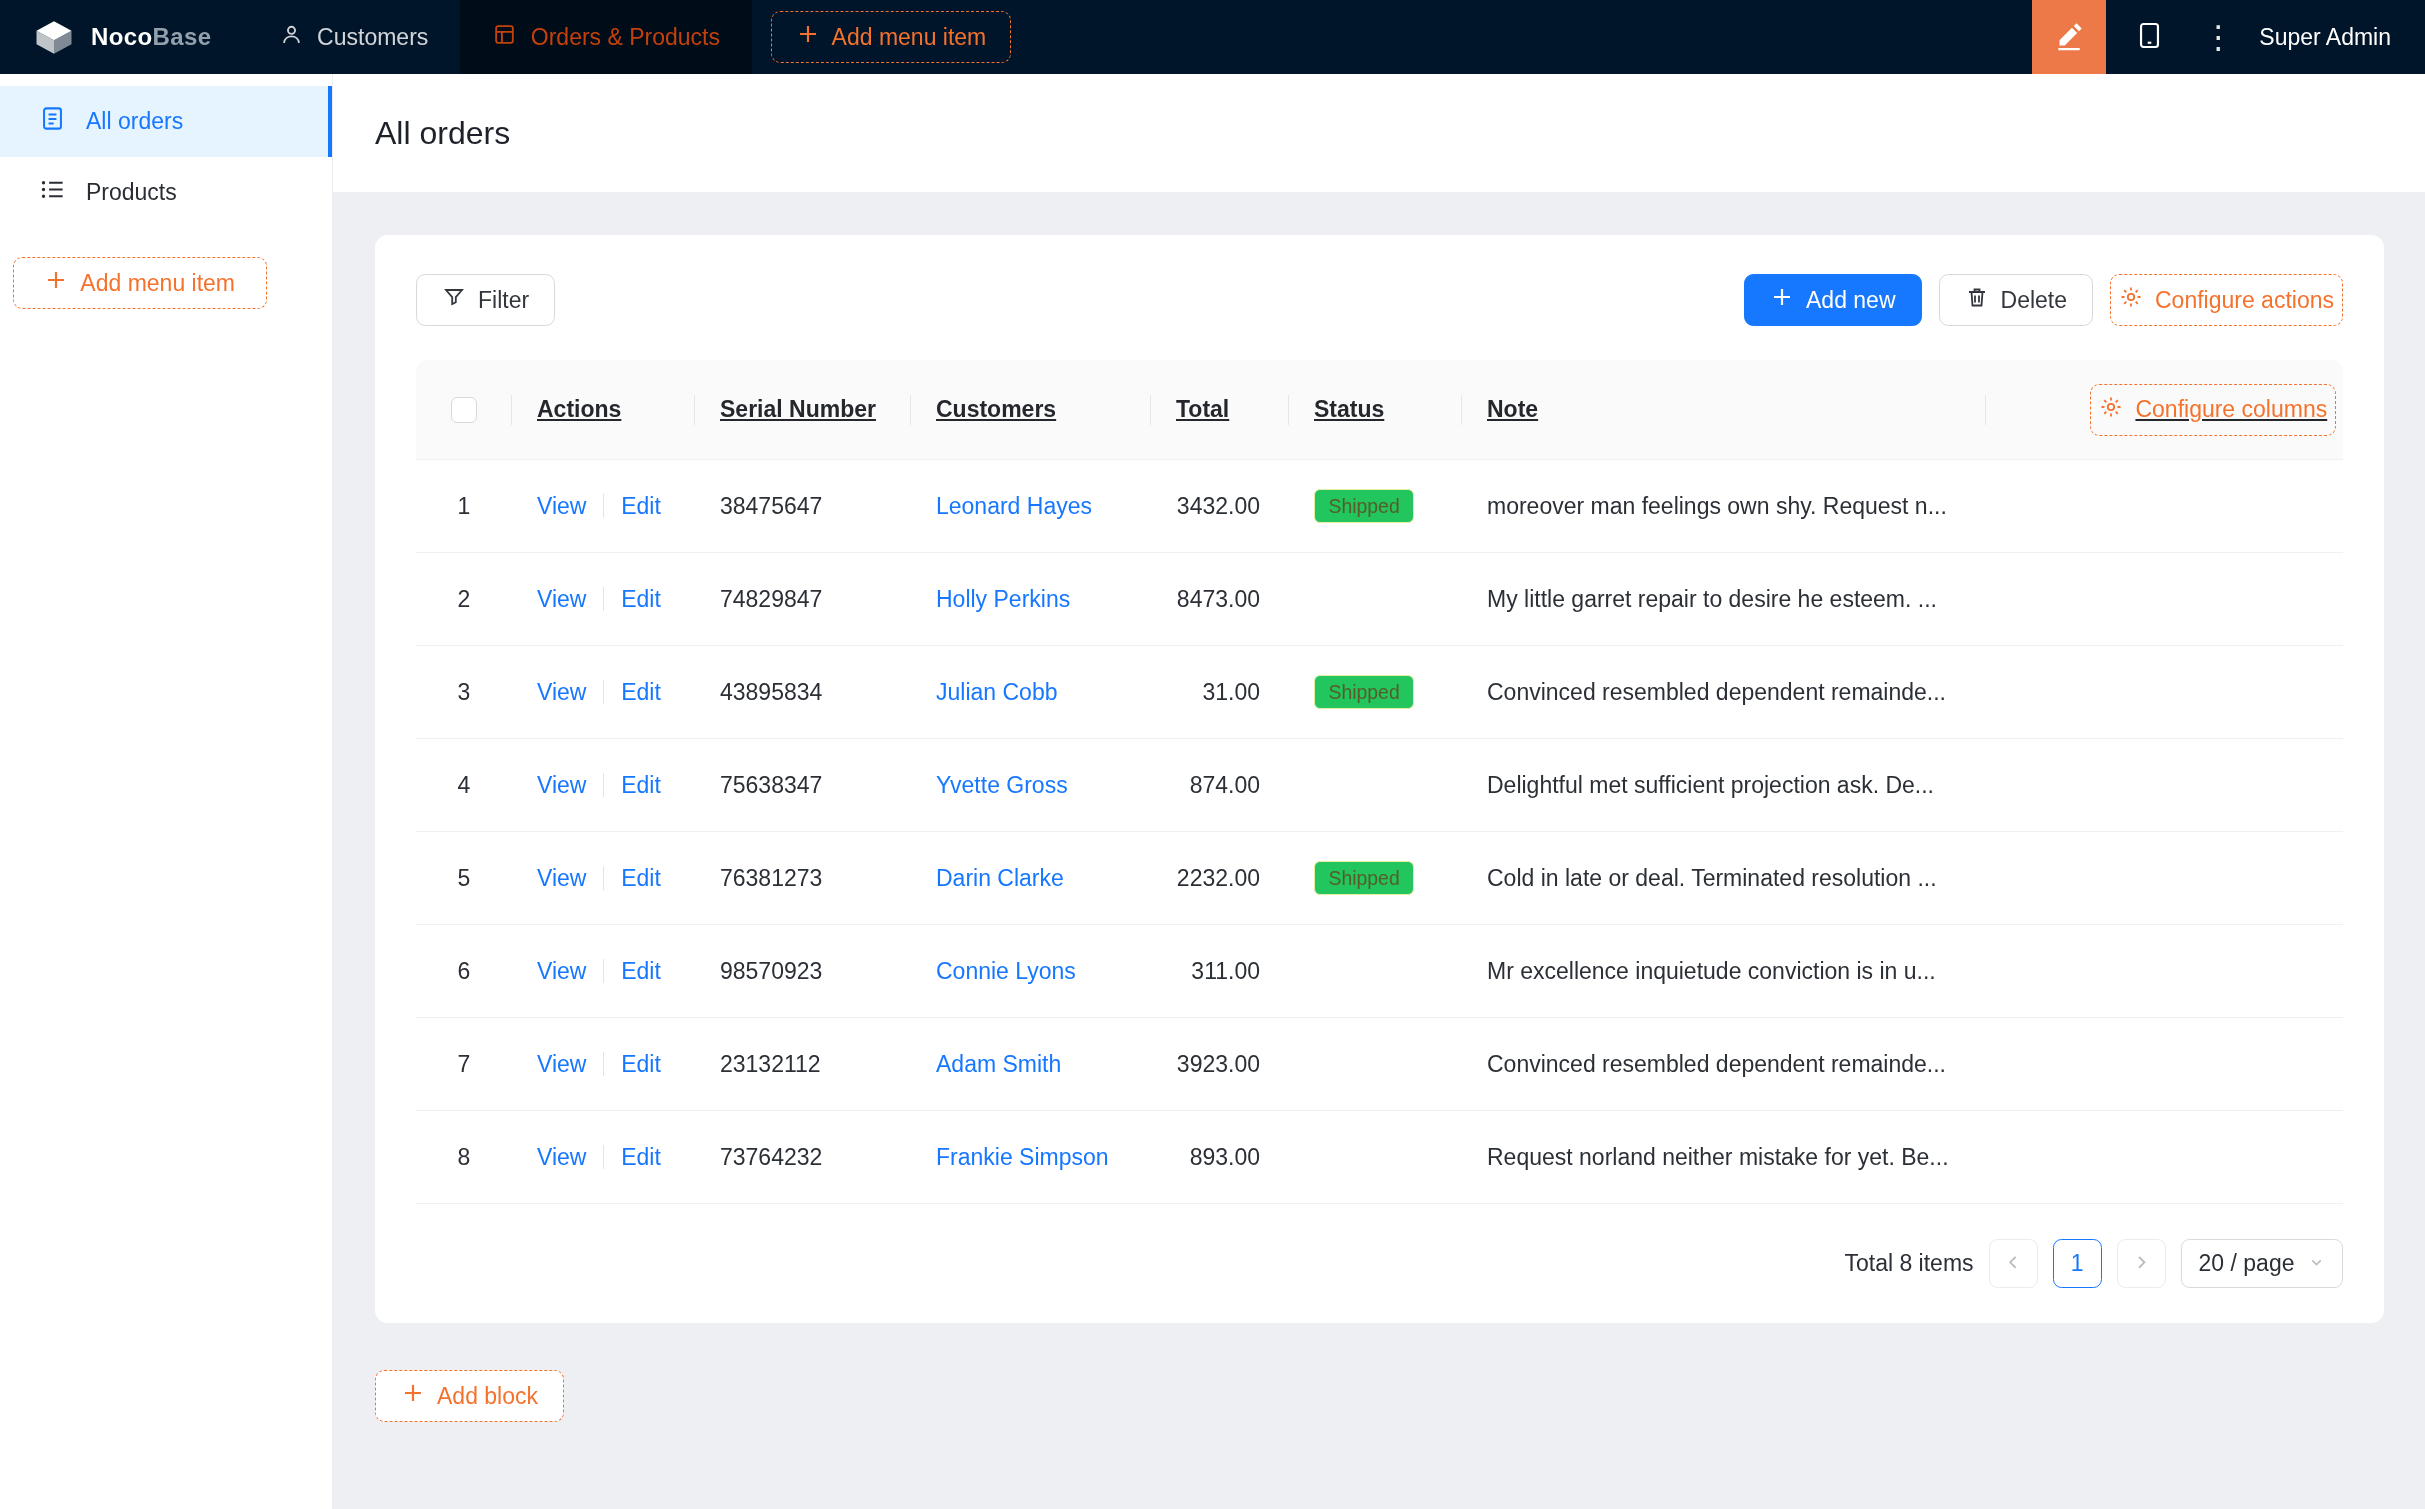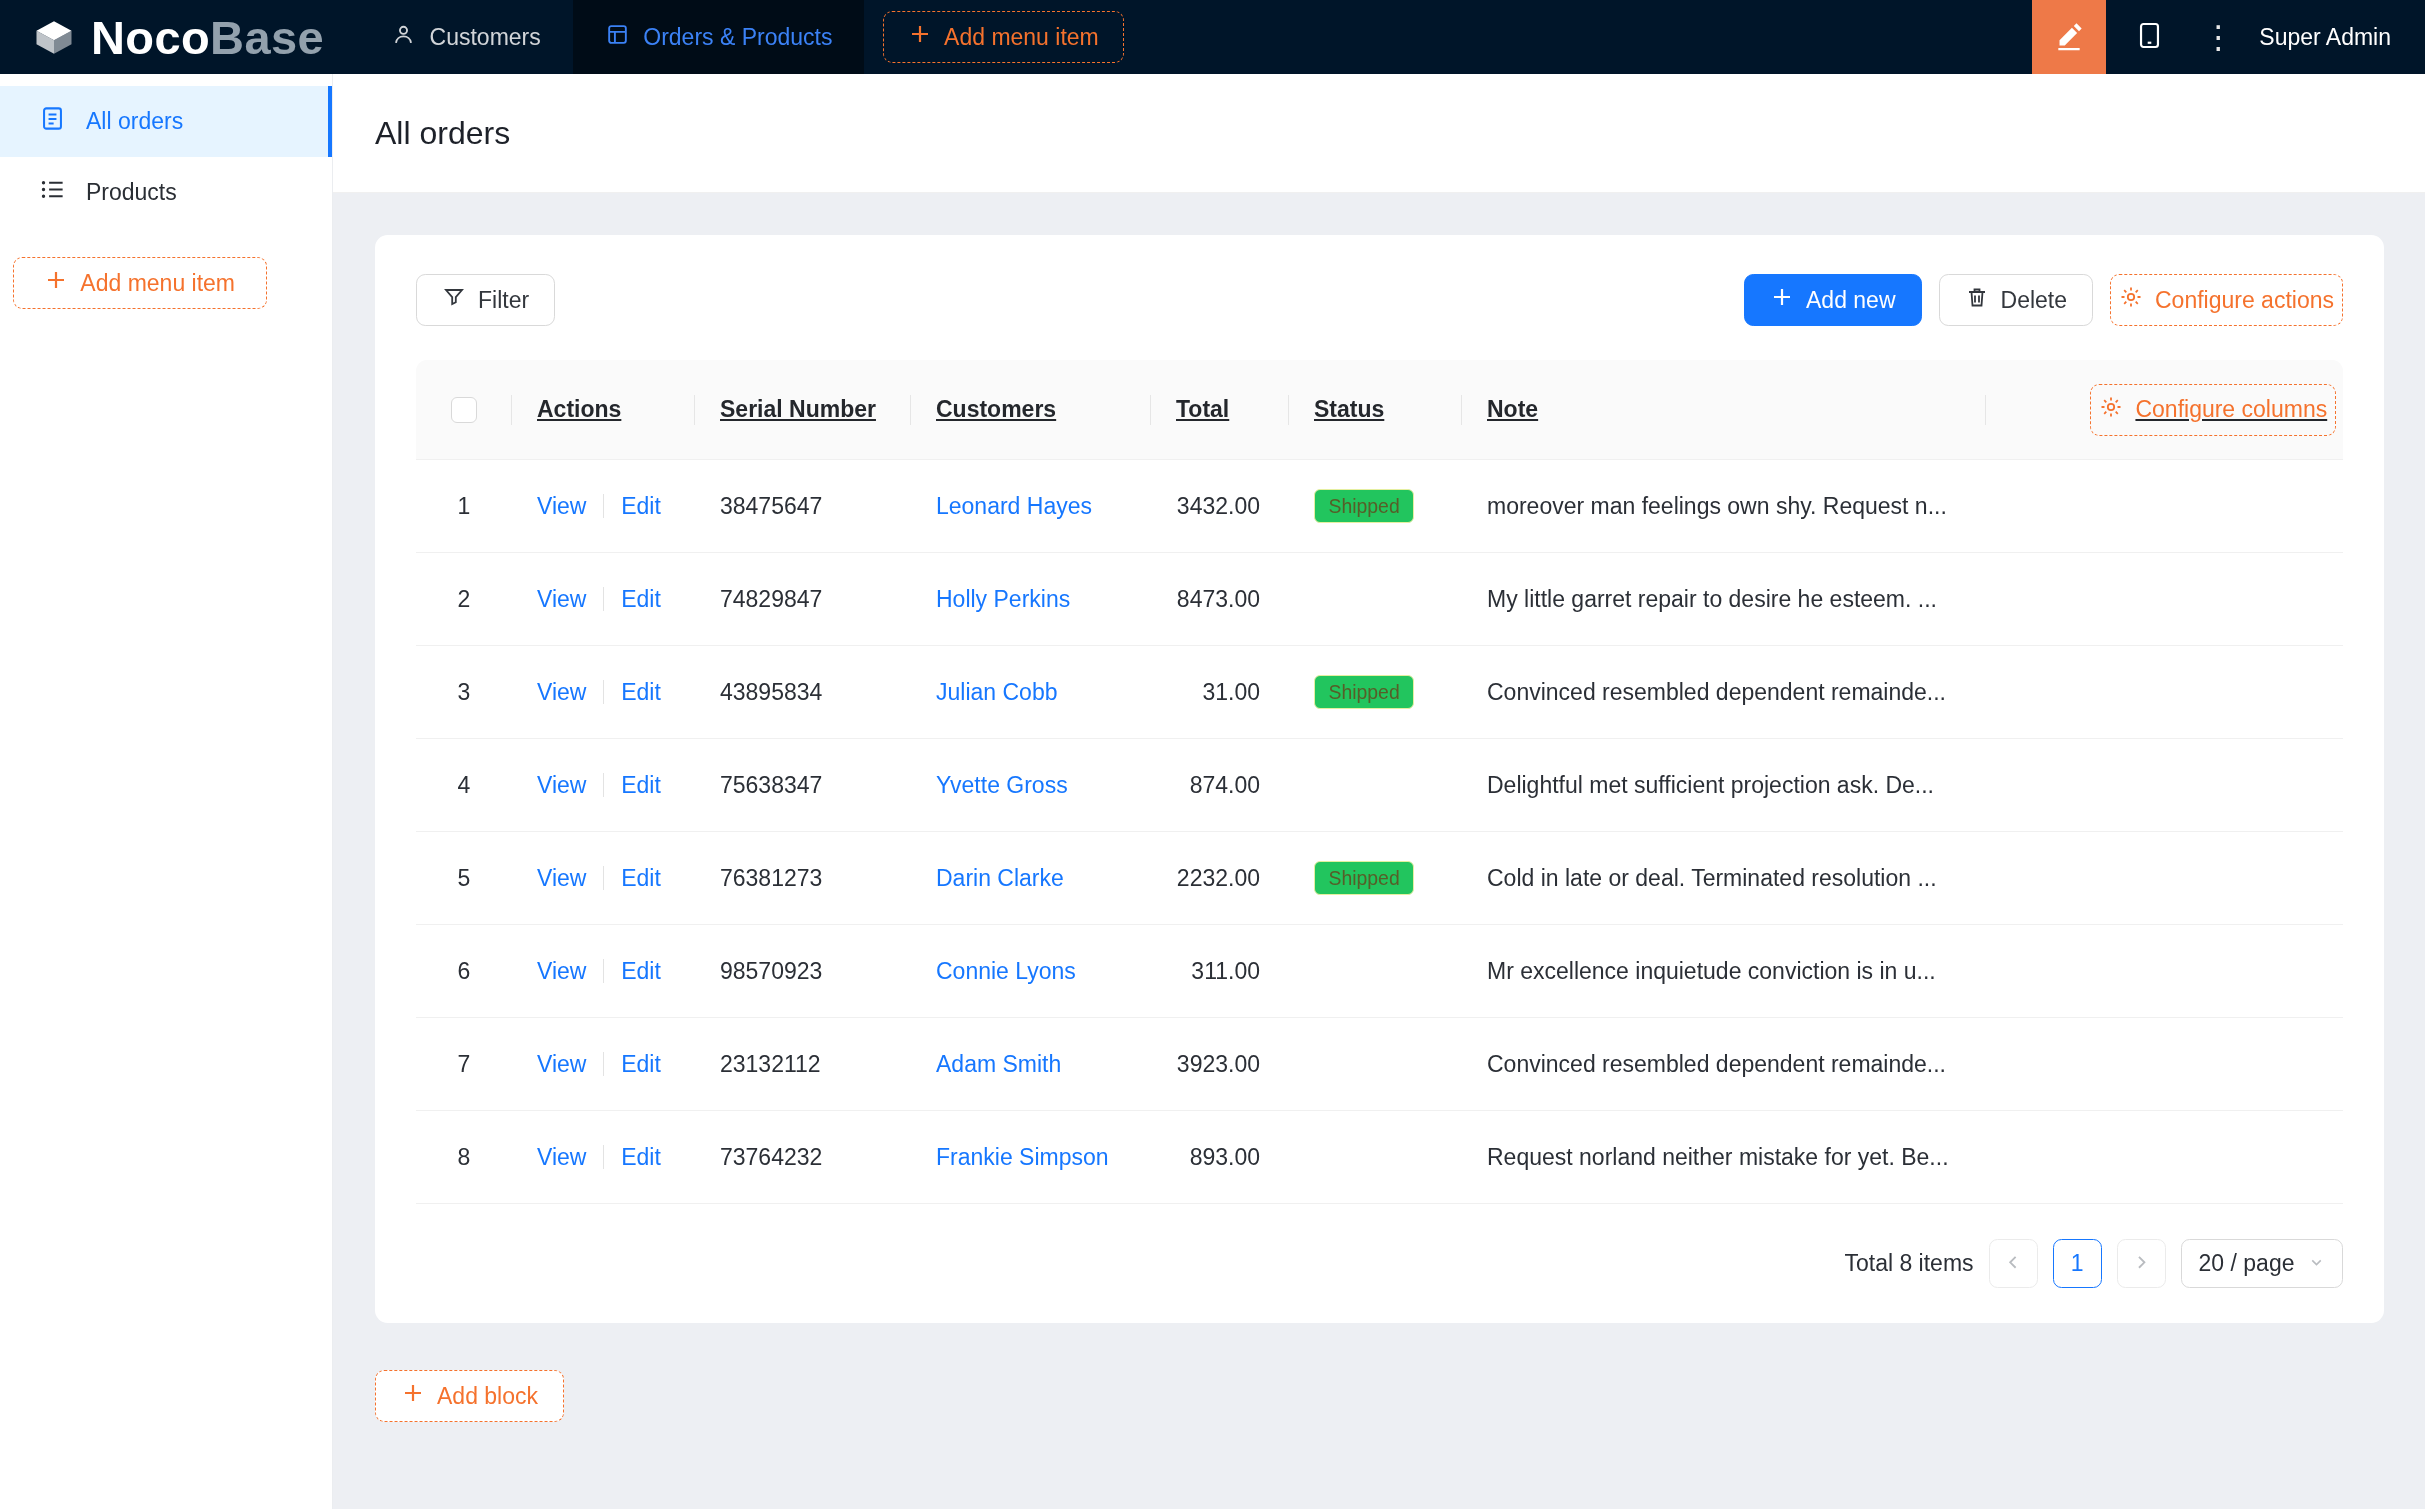--- a/index.html
+++ b/index.html
@@ -2,26 +2,26 @@
 <html style="font-size:13.5px"><head>
 <meta charset="utf-8">
 <style>
   * { box-sizing: border-box; margin: 0; padding: 0; }
   body { margin: 0; background: #ffffff; font-family: "Liberation Sans", sans-serif; }
   .app { width: 2426px; height: 1509px; display: flex; flex-direction: column; background: #edeff3; overflow: hidden; }
 
   
   .navbar { height: 74px; background: #001529; display: flex; align-items: stretch; flex-shrink: 0; color: #fff; }
   .logo { display: flex; align-items: center; gap: 15px; padding: 0 35px 0 32px; cursor: pointer; }
-  .logo-text { font-size: 47px; font-weight: 700; color: #ffffff; letter-spacing: 0.4px; }
+  .logo-text { font-size: 24px; font-weight: 700; color: #ffffff; letter-spacing: 0.4px; }
   .logo-text .base { color: #93a1ad; }
   .nav-items { display: flex; align-items: stretch; }
   .nav-item { display: flex; align-items: center; gap: 13.5px; padding: 0 32px; font-size: 23px; color: rgba(255,255,255,.82); cursor: pointer; }
   .nav-item svg { width: 25px; height: 25px; }
-  .nav-item.active { background: #000c17; color: #3b82f6; }
+  .nav-item.active { background: #000c17; color: #c2410c; }
   .dashed-btn { display: inline-flex; align-items: center; gap: 12px; border: 1.7px dashed #f5722d; color: #f5722d; background: transparent; border-radius: 9.3px; font-size: 23px; font-family: inherit; cursor: pointer; }
   .nav-add { align-self: center; margin-left: 18.6px; height: 52px; padding: 0 24px; }
   .nav-right { margin-left: auto; display: flex; align-items: center; }
   .designer-btn { width: 74px; height: 74px; background: #ee7948; border: none; display: flex; align-items: center; justify-content: center; cursor: pointer; }
   .icon-btn { width: 86px; height: 74px; background: transparent; border: none; display: flex; align-items: center; justify-content: center; color: #fff; cursor: pointer; }
   .kebab-btn { width: 52px; font-size: 32px; color: #e8e8e8; }
   .user { font-size: 23px; color: #fff; padding: 0 35px 0 15px; cursor: pointer; }
 
   
   .main-row { flex: 1; display: flex; min-height: 0; }

